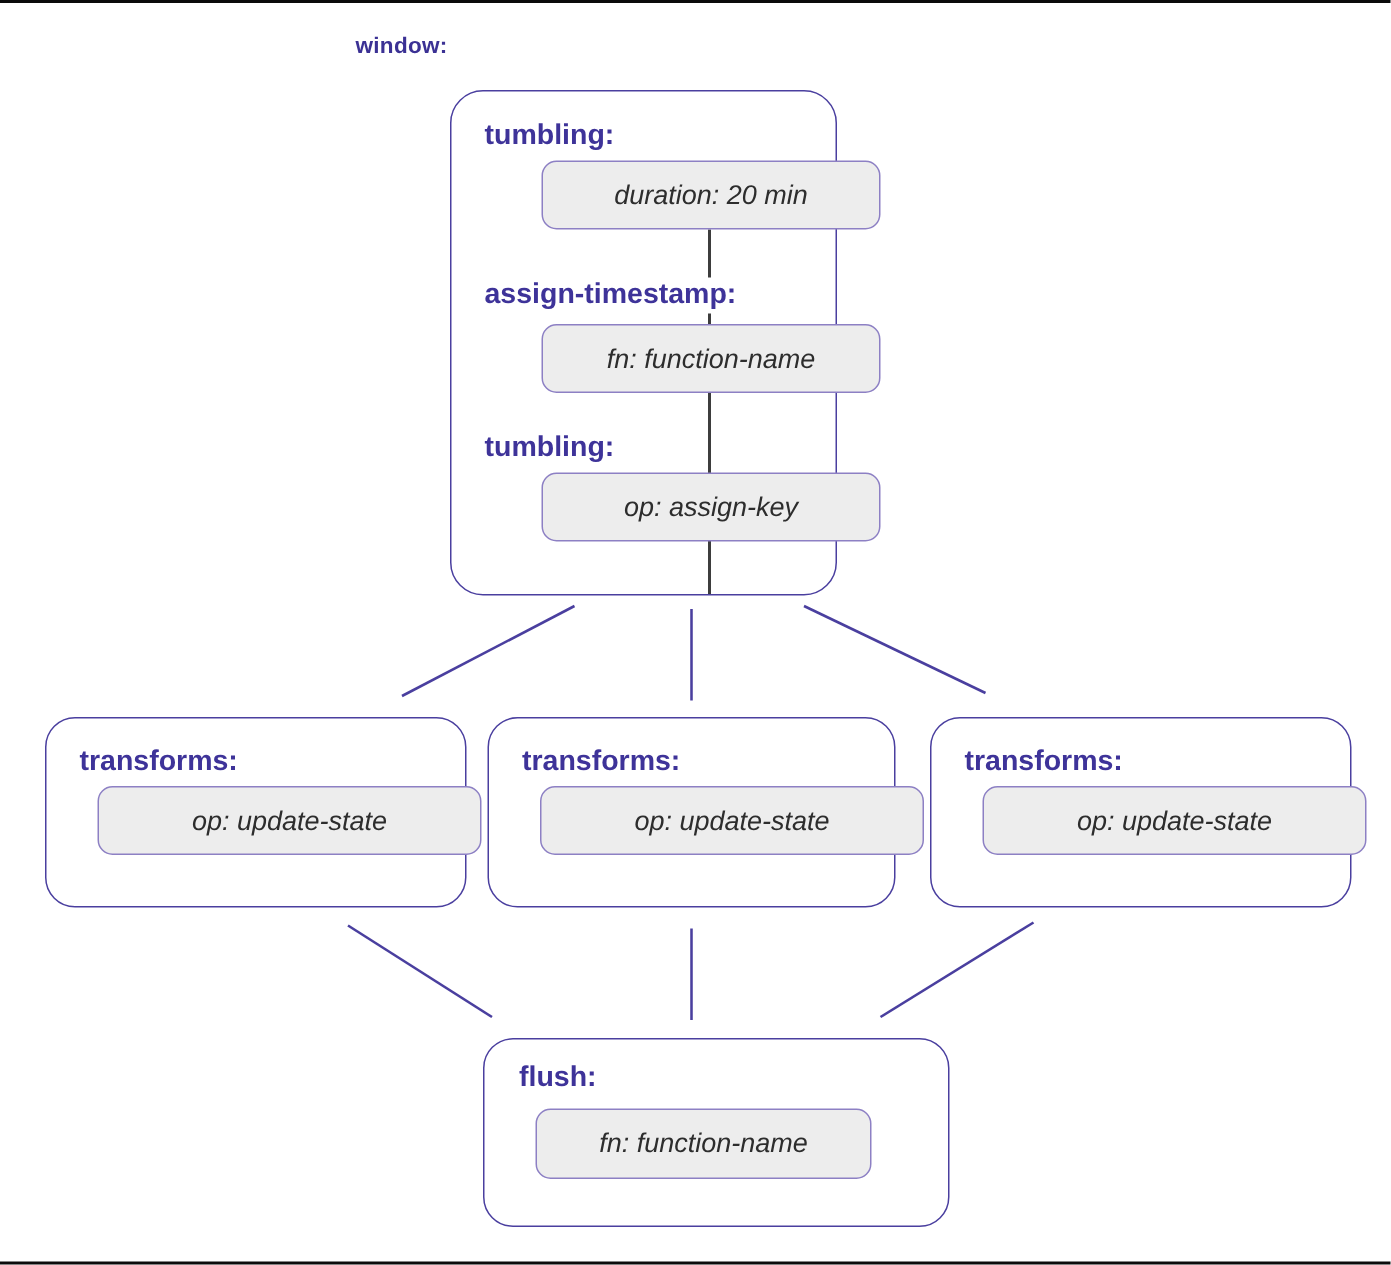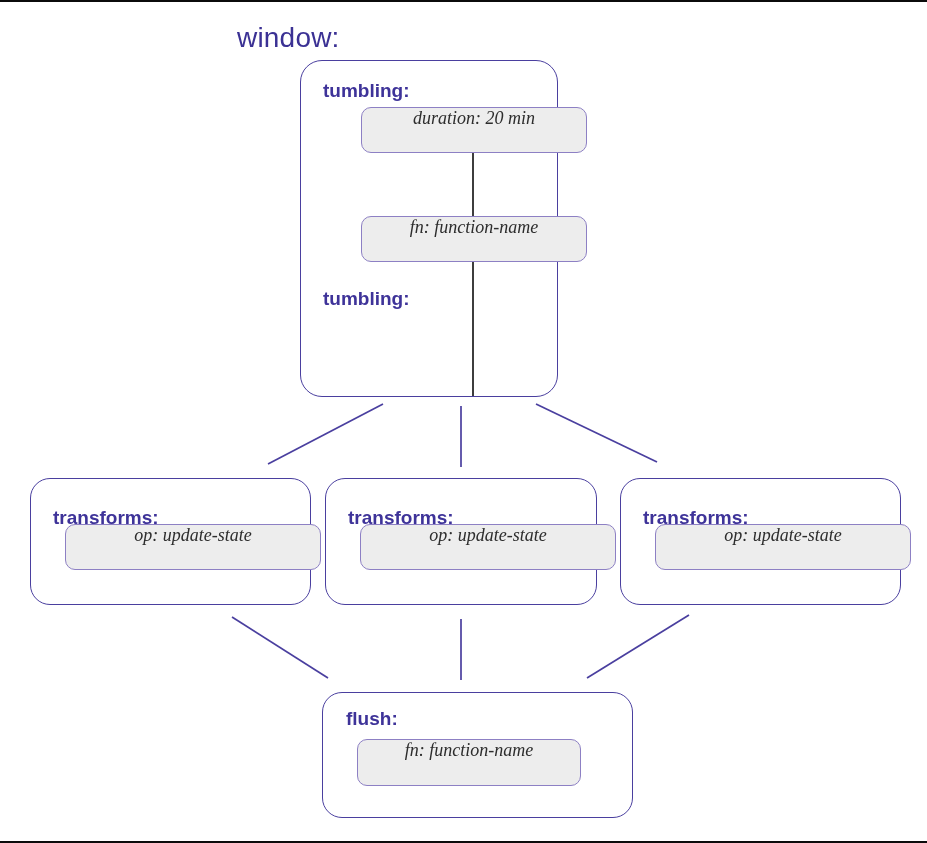--- a/index.html
+++ b/index.html
@@ -11,21 +11,21 @@
     font-family: "Liberation Sans", "DejaVu Sans", sans-serif;
   }
   .canvas { position: absolute; inset: 0; }
 
   .rule { position: absolute; left: 0; width: 927px; background: #0b0b0b; }
   .rule-top { top: 0; height: 2px; }
   .rule-bottom { top: 841px; height: 2px; }
 
   .diagram-title {
     position: absolute; left: 237px; top: 22px;
-    font-size: 28px; font-weight: 400; color: #3b3194;
+    font-size: 15px; font-weight: 700; color: #3b3194;
     letter-spacing: 0.2px;
   }
 
   .node {
     position: absolute; background: #ffffff;
     border: 1.6px solid #4a3f9f; border-radius: 22px;
   }
   .node-window { left: 300px; top: 60px; width: 258px; height: 337px; }
   .node-transform { top: 478px; height: 127px; border-radius: 20px; }
   .node-transform-1 { left: 30px;  width: 281px; }
@@ -37,21 +37,21 @@
     position: absolute; z-index: 2;
     font-size: 19px; font-weight: 600; color: #3e3399;
     background: #ffffff; padding-right: 5px;
     white-space: nowrap; line-height: 24px;
   }
 
   .value-box {
     position: absolute; z-index: 2;
     background: #ededed;
     border: 1.4px solid #8d80c4; border-radius: 10px;
-    display: flex; justify-content: center; font-family: Liberation Serif, serif;
+    display: flex; align-items: center; justify-content: center;
   }
   .value-text {
     font-style: italic; font-size: 18px; color: #2d2d2d;
     white-space: nowrap;
   }
 
   
   .inner-spine {
     position: absolute; z-index: 1;
     left: 171px; top: 92px; width: 2px; height: 243px;
@@ -60,21 +60,21 @@
 
   
   .lbl-tumbling         { left: 22px; top: 18px; }
   .box-duration         { left: 60px; top: 46px;  width: 226px; height: 46px; }
   .lbl-assign-timestamp { left: 22px; top: 124px; }
   .box-fn               { left: 60px; top: 155px; width: 226px; height: 46px; }
   .lbl-partition        { left: 22px; top: 226px; }
   .box-op               { left: 60px; top: 254px; width: 226px; height: 46px; }
 
   
-  .lbl-node-top   { left: 22px; top: 27px; }
+  .lbl-node-top   { left: 22px; top: 17px; }
   .box-node-inner { left: 34px; top: 45px; width: 256px; height: 46px; }
   .lbl-flush      { left: 23px; top: 14px; }
   .box-flush      { left: 34px; top: 46px; width: 224px; height: 47px; }
 
   svg.connectors {
     position: absolute; left: 0; top: 0; width: 927px; height: 843px;
     pointer-events: none; z-index: 0;
   }
   svg.connectors line { stroke: #4a3f9f; stroke-width: 1.7; }
 </style>
@@ -98,25 +98,29 @@
   <div class="diagram-title">window:</div>
 
   <div class="node node-window">
     <div class="inner-spine"></div>
 
     <div class="node-label lbl-tumbling">tumbling:</div>
     <div class="value-box box-duration">
       <span class="value-text">duration: 20 min</span>
     </div>
 
+    <div class="node-label lbl-assign-timestamp">assign-timestamp:</div>
     <div class="value-box box-fn">
       <span class="value-text">fn: function-name</span>
     </div>
 
     <div class="node-label lbl-partition">tumbling:</div>
+    <div class="value-box box-op">
+      <span class="value-text">op: assign-key</span>
+    </div>
   </div>
 
   <div class="node node-transform node-transform-1">
     <div class="node-label lbl-node-top">transforms:</div>
     <div class="value-box box-node-inner">
       <span class="value-text">op: update-state</span>
     </div>
   </div>
 
   <div class="node node-transform node-transform-2">

